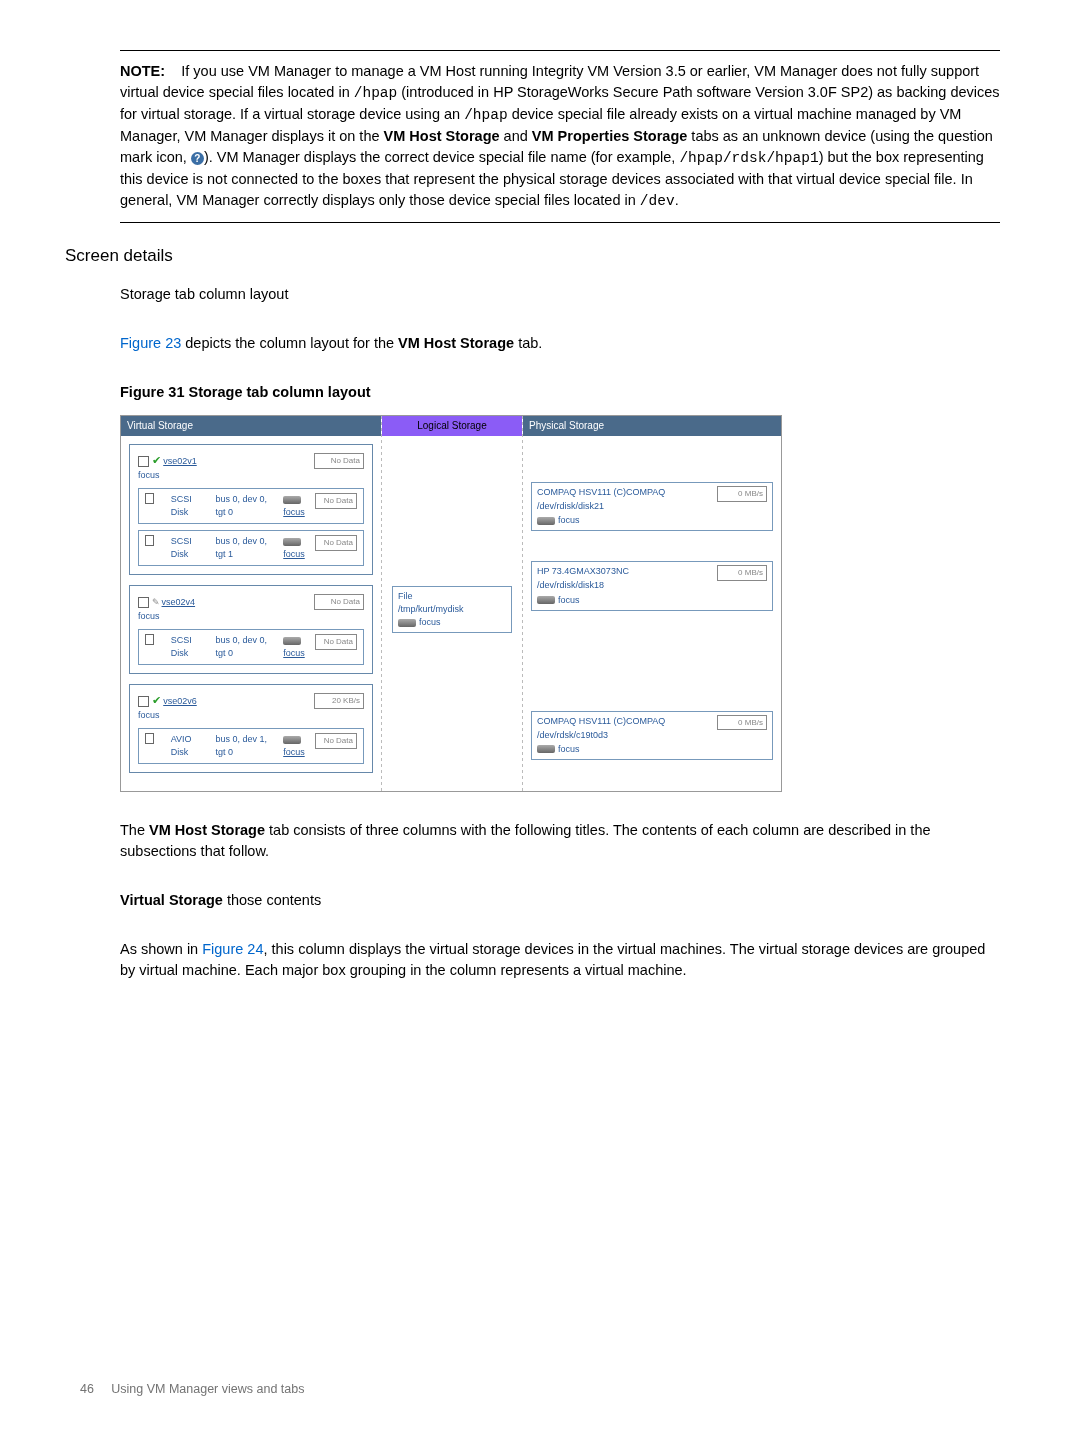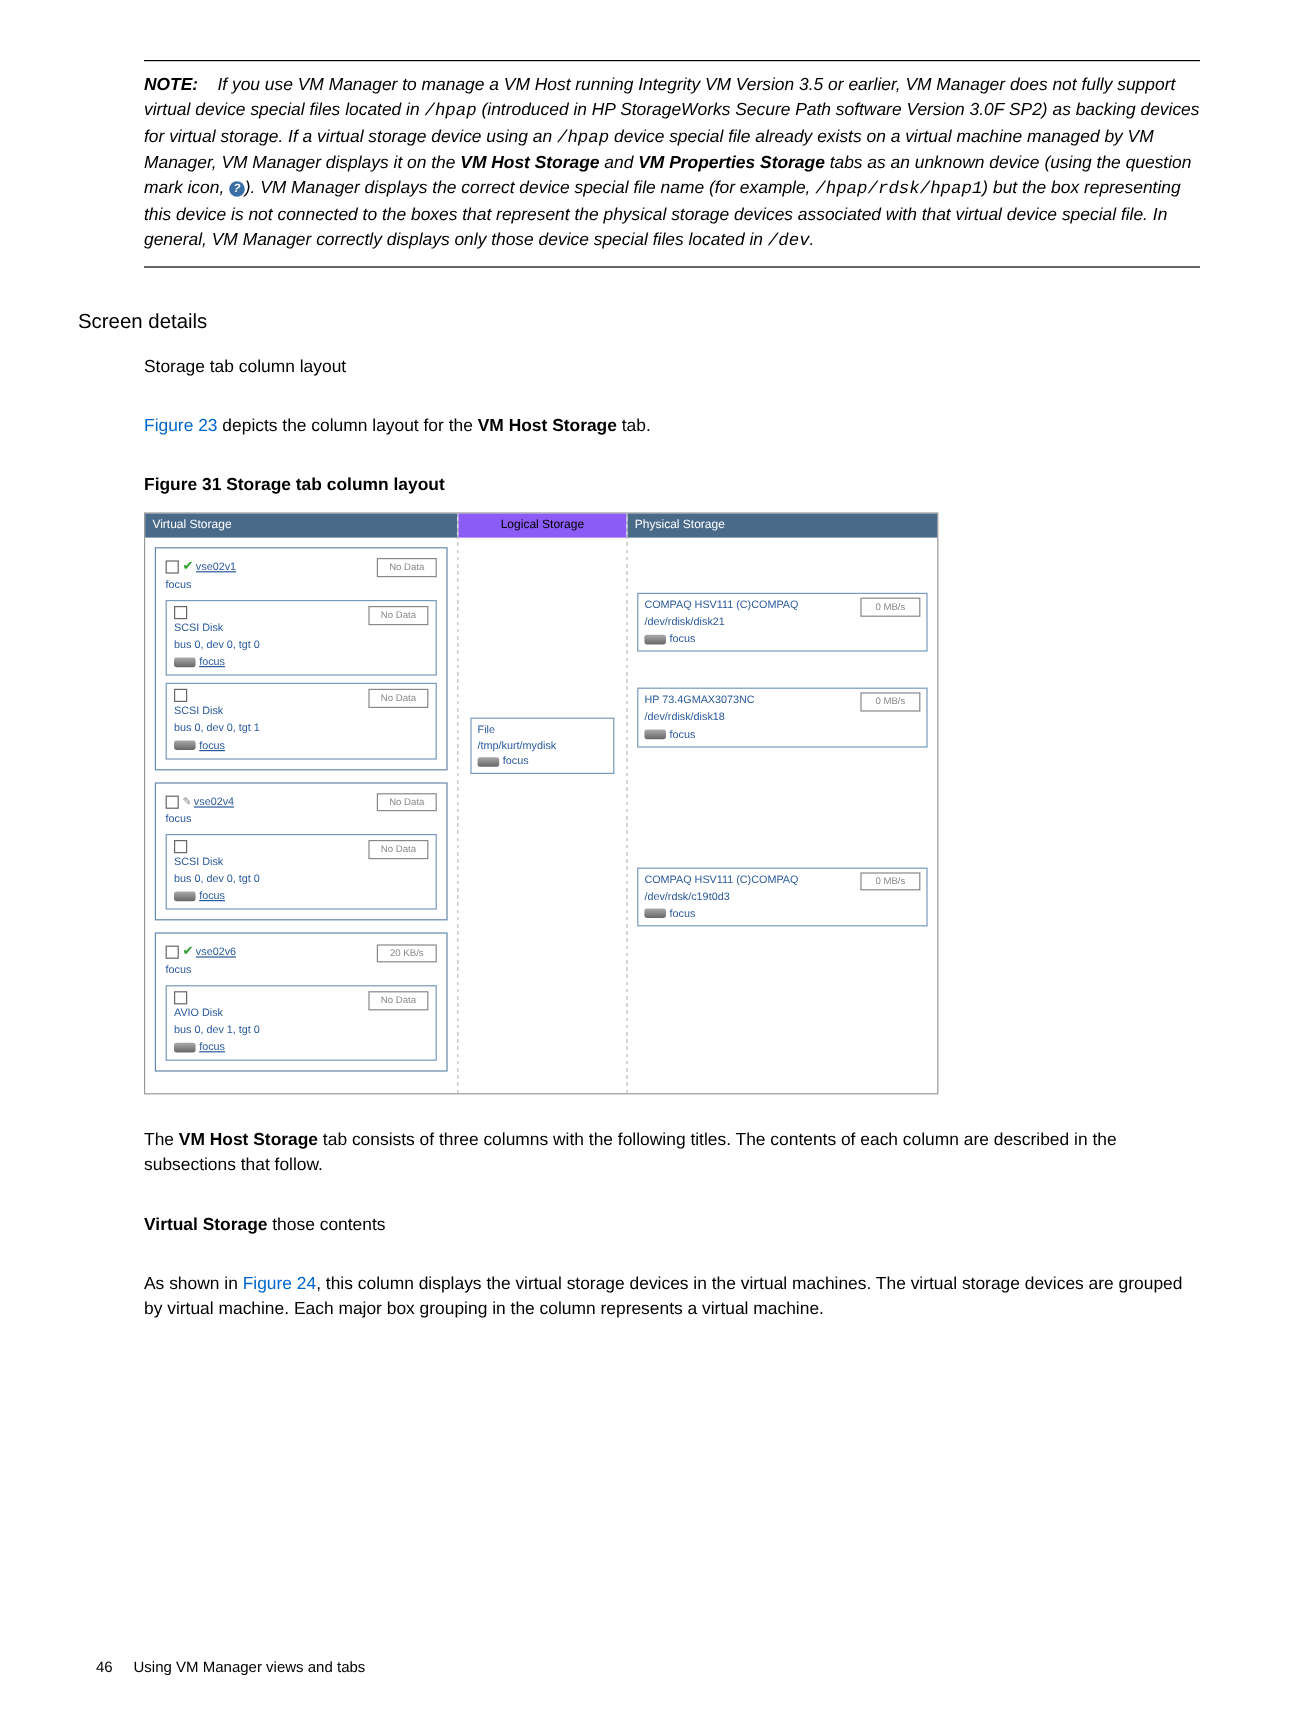--- a/index.html
+++ b/index.html
@@ -7,22 +7,21 @@
     margin: 0;
     padding: 50px 80px 50px 120px;
     font-size: 14.5px;
     line-height: 1.45;
     color: #000;
   }
   .note-block {
     border-top: 1px solid #000;
     border-bottom: 1px solid #000;
     padding: 10px 0;
-    margin-bottom: 33px;
-    font-style: italic;
+    margin-bottom: 21px;
   }
   .note-label {
     font-weight: bold;
   }
   .mono {
     font-family: "Courier New", monospace;
   }
   .bold {
     font-weight: bold;
   }
@@ -90,33 +89,33 @@
   }
   .vm-row { display:flex; align-items:center; justify-content:space-between; }
   .vm-title { text-decoration: underline; }
   .check { color: #2a9d2a; font-size: 11px; margin-right: 2px; }
   .badge-box {
     border: 1px solid #888;
     color: #888;
     font-size: 8px;
     padding: 1px 3px;
     width: 42px;
-    text-align: center;
+    text-align: right;
   }
   .inner-box {
     border: 1px solid #7799bb;
     padding: 4px 6px 4px 6px;
     margin-top: 6px;
     color: #2a5a9a;
     font-size: 9px;
     display:flex;
     justify-content:space-between;
     align-items:flex-start;
   }
-  .inner-box .lbl-col { display:flex; flex-direction:column; gap:1px;}
+  .inner-box .lbl-col { display:flex; gap:14px;}
   .inner-box .ul { text-decoration: underline; }
   .disk-icon {
     display:inline-block;
     width: 18px;
     height: 8px;
     background: linear-gradient(#aaa,#666);
     border-radius: 2px;
     margin-right: 3px;
     vertical-align: middle;
   }
@@ -140,21 +139,21 @@
     justify-content:space-between;
     align-items:flex-start;
     margin: 0 8px 30px 8px;
   }
   .phys-box .lbl-col { display:flex; flex-direction:column; gap:1px;}
   .footnote {
     position: fixed;
     bottom: 40px;
     left: 80px;
     font-size: 12.5px;
-    color: #000000;
+    color: #737373;
   }
   .para { margin: 28px 0; }
   .subsection-title { font-weight: bold; margin-top: 14px; }
   .divider-line { width:1px; background: repeating-linear-gradient(#bbb,#bbb 3px,transparent 3px,transparent 6px); }
 </style>
 </head>
 <body>
 
 <div class="note-block">
   <p style="margin:0;">

